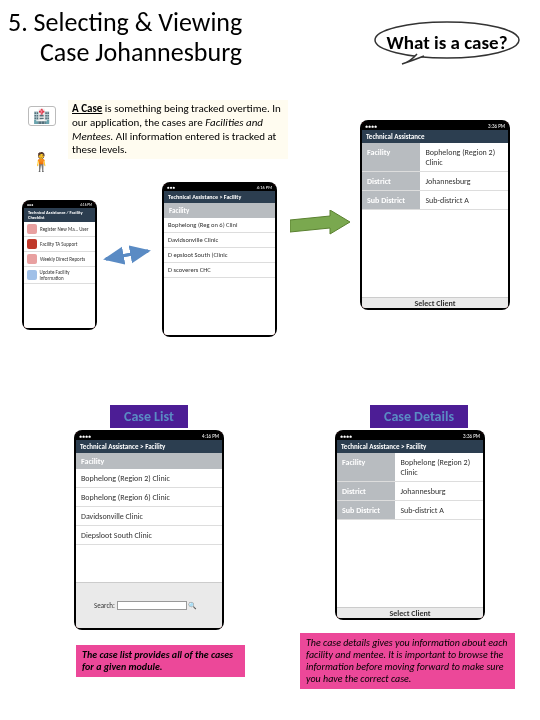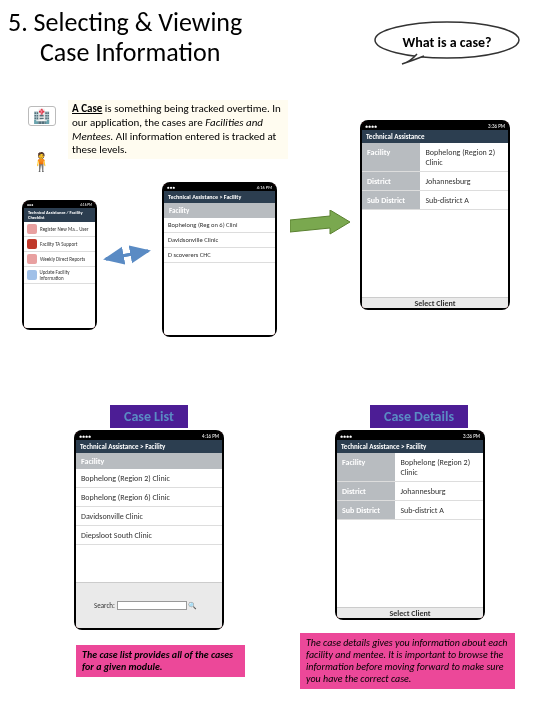--- a/index.html
+++ b/index.html
@@ -3,21 +3,21 @@
 <meta charset="utf-8">
 <style>
   * { box-sizing: border-box; margin: 0; padding: 0; }
   body { font-family: Calibri, Arial, sans-serif; width: 540px; height: 720px; background: #fff; position: relative; overflow: hidden; }
   
   .title-area { padding: 8px 0 0 8px; }
   .title { font-size: 26px; font-weight: 400; color: #000; line-height: 1.15; }
   
   .speech-bubble { position: absolute; top: 20px; right: 18px; width: 150px; height: 45px; display: flex; align-items: center; justify-content: center; }
   .speech-bubble svg { position: absolute; top: 0; left: 0; }
-  .speech-text { position: relative; z-index: 2; font-weight: bold; font-size: 14px; }
+  .speech-text { position: relative; z-index: 2; font-weight: bold; font-size: 19px; }
   
   .case-def { position: absolute; top: 100px; left: 68px; width: 220px; background: #fffcf0; font-size: 11px; line-height: 1.25; padding: 2px 4px; }
   
   .icon-bldg, .icon-person { position: absolute; left: 28px; }
   .icon-bldg { top: 106px; width: 28px; height: 20px; background: #fff; border: 1px solid #bbb; border-radius: 3px; display:flex; align-items:center; justify-content:center; }
   .icon-bldg span { color: #c0392b; font-size: 14px; }
   .icon-person { top: 150px; width: 28px; height: 24px; display:flex; align-items:center; justify-content:center; }
   .icon-person span { color: #2c5aa0; font-size: 18px; }
   
   .phone { position: absolute; background: #000; border-radius: 8px; padding: 2px; }
@@ -62,21 +62,21 @@
   
   .arrow { position: absolute; }
   .arr1 { top: 245px; left: 100px; width: 55px; height: 20px; }
   .arr2 { top: 210px; left: 290px; width: 60px; height: 30px; }
 </style>
 </head>
 <body>
 
 <div class="title-area">
   <div class="title">5. Selecting &amp; Viewing</div>
-  <div class="title" style="padding-left:32px">Case Information</div>
+  <div class="title" style="padding-left:32px">Case Johannesburg</div>
 </div>
 
 <div class="speech-bubble">
   <svg width="150" height="45" viewBox="0 0 150 45">
     <ellipse cx="75" cy="20" rx="72" ry="18" fill="#fff" stroke="#333" stroke-width="1.5"></ellipse>
     <path d="M 45 34 Q 38 42 30 44 Q 42 40 52 36" fill="#fff" stroke="#333" stroke-width="1.5"></path>
   </svg>
   <span class="speech-text">What is a case?</span>
 </div>
 
@@ -123,20 +123,21 @@
   <div class="phone-inner">
     <div class="statusbar">
         <span>●●●</span>
         <span>4:16 PM</span>
       </div>
     <div class="navbar">Technical Assistance &gt; Facility</div>
     <div class="greyhdr">Facility</div>
     <div class="listbody">
       <div class="row">Bophelong (Reg on 6) Clini</div>
       <div class="row">Davidsonville Clinic</div>
+      <div class="row">D epsloot South (Clinic</div>
       <div class="row">D scoverers CHC</div>
     </div>
   </div>
 </div>
 
 <div class="phone phone-right">
   <div class="phone-inner">
     <div class="statusbar">
         <span>●●●●</span>
         <span>3:36 PM</span>

